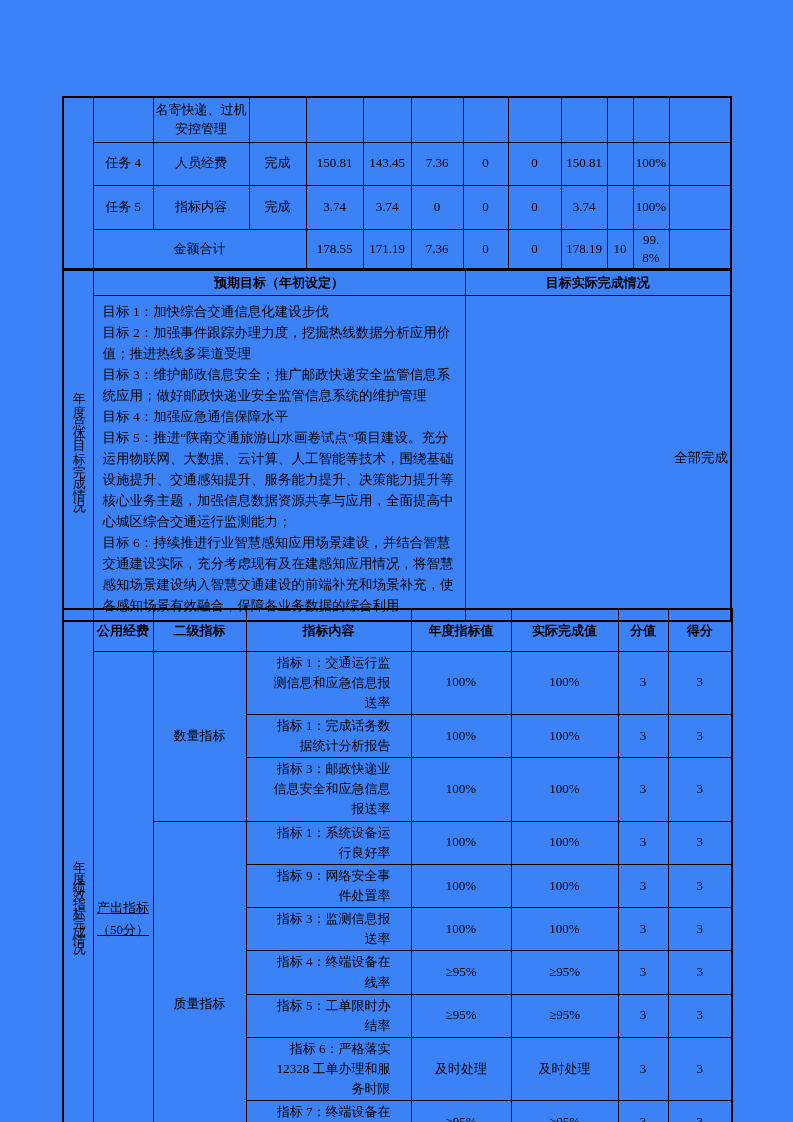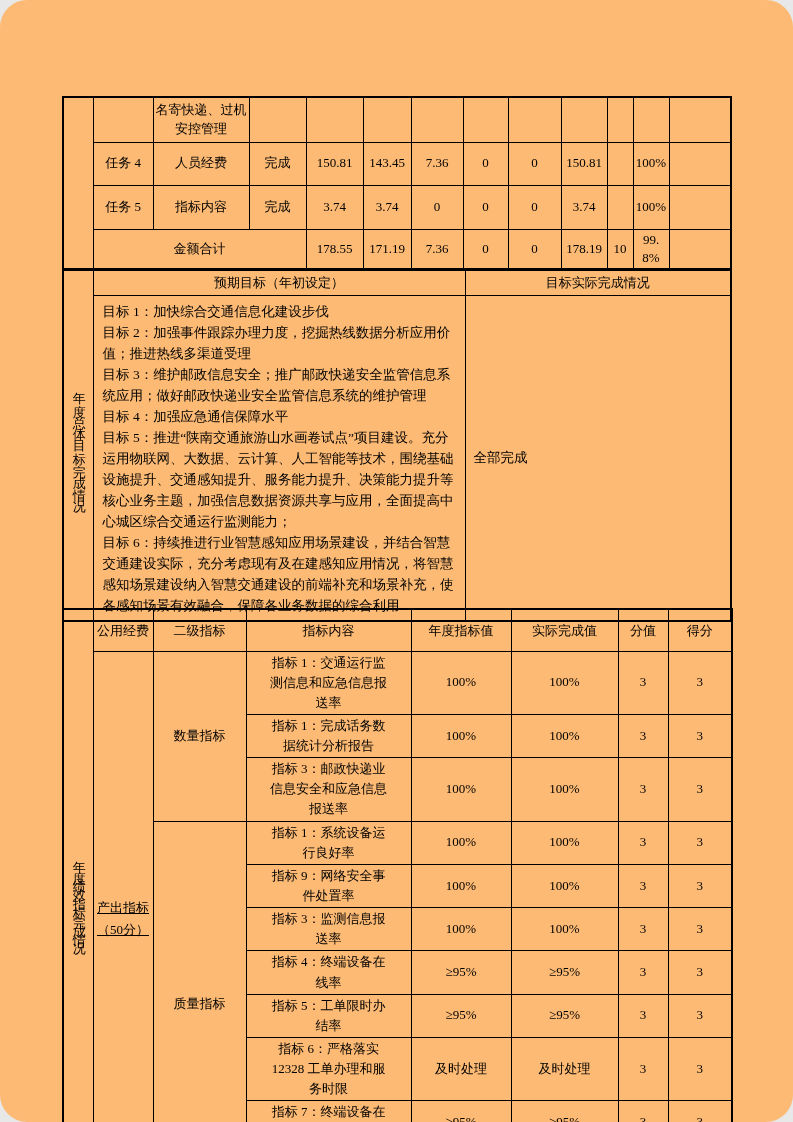--- a/index.html
+++ b/index.html
@@ -1,24 +1,23 @@
 <!DOCTYPE html>
 <html><head>
 <meta charset="utf-8">
 <style>
   html, body { margin: 0; padding: 0; background: #e8e8e8; }
   .page {
     position: relative;
     width: 793px;
     height: 1122px;
-    background: #fdba74;
+    background: #3b82f6;
     margin: 0 auto;
     font-family: "Liberation Serif", "DejaVu Serif", serif;
     color: #000;
-    border-radius: 27px;
   }
   table {
     position: absolute;
     left: 62px;
     border-collapse: collapse;
     table-layout: fixed;
     font-size: 13px;
     color: #000;
   }
   #t-funding { top: 96px; }
@@ -46,24 +45,24 @@
   .vt-goals { letter-spacing: 12px; }
   .vt-perf  { letter-spacing: 9px; }
   .goals-cell {
     text-align: left;
     vertical-align: top;
     padding: 5px 8px 4px 9px;
     line-height: 21px;
     font-size: 13.5px;
   }
   .goal-line { margin: 0; }
-  .actual-cell { text-align: left; vertical-align: middle; padding-left: 8px; font-size: 13.5px; }
-  .content-cell { text-align: center; padding: 1px 20px; line-height: 1.55; }
+  .actual-cell { text-align: right; vertical-align: middle; padding-left: 8px; font-size: 13.5px; }
+  .content-cell { text-align: right; padding: 1px 20px; line-height: 1.55; }
   .lvl1-cell { line-height: 1.7; text-decoration: underline; }
-  .hdr { line-height: 1.5; }
+  .hdr { line-height: 1.5; font-weight: bold; }
 </style>
 </head>
 <body>
 
 <div class="page">
 
   <table id="t-funding">
     <colgroup>
       <col style="width:30px">
         <col style="width:60px">

